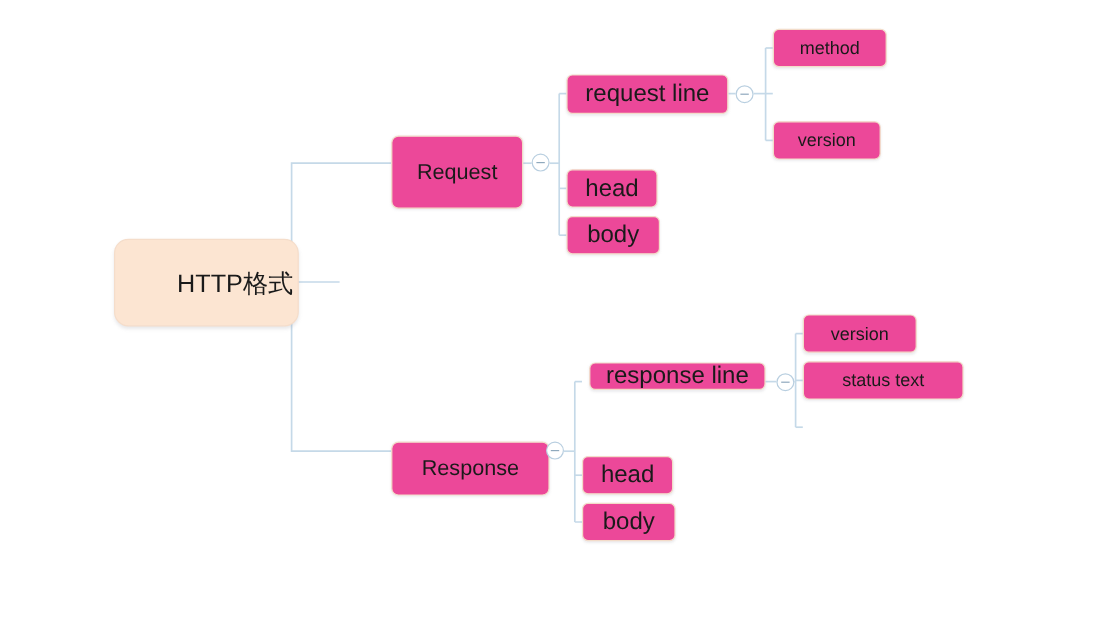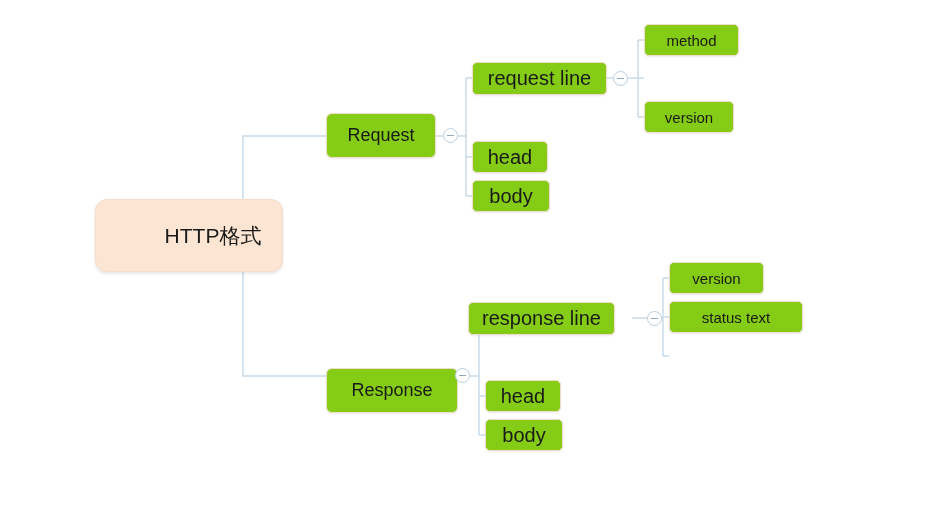--- a/index.html
+++ b/index.html
@@ -28,21 +28,21 @@
     left: 0;
     top: 0;
     width: 930px;
     height: 516px;
     pointer-events: none;
   }
 
   .node {
     position: absolute;
     box-sizing: border-box;
-    background: #84cc16;
+    background: #ec4899;
     border: 1px solid #f3dcc9;
     border-radius: 5px;
     display: flex;
     align-items: center;
     justify-content: center;
     color: #1a1a1a;
     white-space: nowrap;
     box-shadow: 0 1px 2px rgba(150,150,160,0.18);
   }
 
@@ -123,25 +123,25 @@
 
       <path d="M632 318 H647"></path>
       <path d="M662 318 H663"></path>
       <path d="M663 278 V356"></path>
       <path d="M663 278 H669"></path>
       <path d="M663 317 H669"></path>
       <path d="M663 356 H669"></path>
     </g>
   </svg>
 
-  <div class="node root" style="left:95px; top:199px; width:188px; height:73px;padding-left:48px;">
+  <div class="node root" style="left:95px; top:199px; width:154px; height:73px;padding-left:48px;">
     <span>HTTP格式</span>
   </div>
 
-  <div class="node level1" style="left:326px; top:113px; width:110px; height:45px;">
+  <div class="node level1" style="left:326px; top:113px; width:110px; height:61px;">
     <span>Request</span>
   </div>
   <div class="toggle" style="left:443px; top:128px;">
     <span class="bar"></span>
   </div>
 
   <div class="node level2" style="left:472px; top:62px; width:135px; height:33px;">
     <span>request line</span>
   </div>
   <div class="toggle" style="left:613px; top:71px;">
@@ -162,21 +162,21 @@
     <span>body</span>
   </div>
 
   <div class="node level1" style="left:326px; top:368px; width:132px; height:45px;">
     <span>Response</span>
   </div>
   <div class="toggle" style="left:455px; top:368px;">
     <span class="bar"></span>
   </div>
 
-  <div class="node level2" style="left:468px; top:302px; width:147px; height:33px;">
+  <div class="node level2" style="left:491px; top:302px; width:147px; height:23px;">
     <span>response line</span>
   </div>
   <div class="toggle" style="left:647px; top:311px;">
     <span class="bar"></span>
   </div>
 
   <div class="node level3" style="left:669px; top:262px; width:95px; height:32px;">
     <span>version</span>
   </div>
   <div class="node level3" style="left:669px; top:301px; width:134px; height:32px;">

